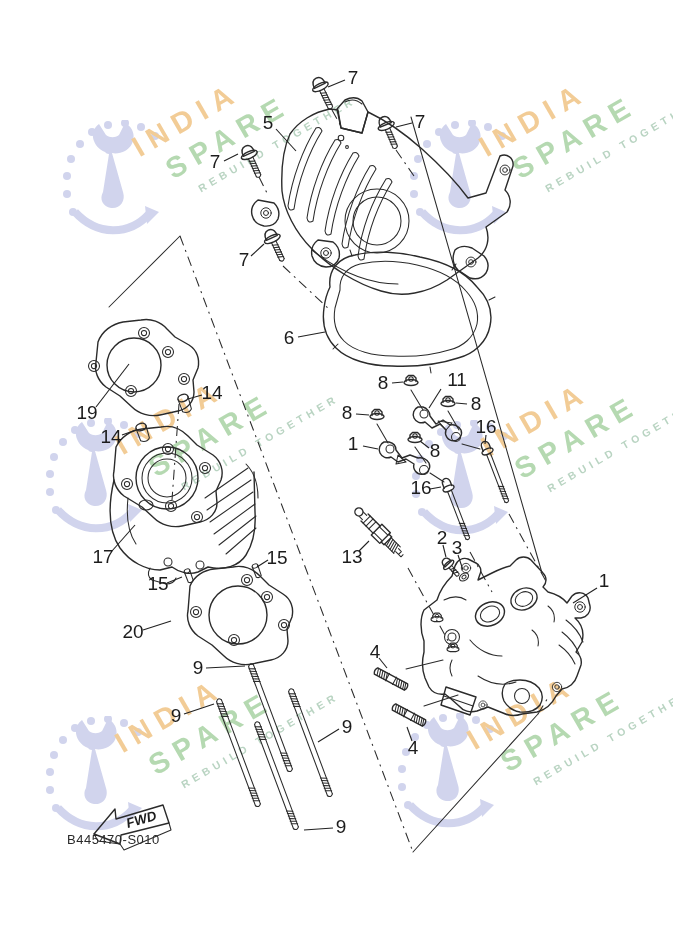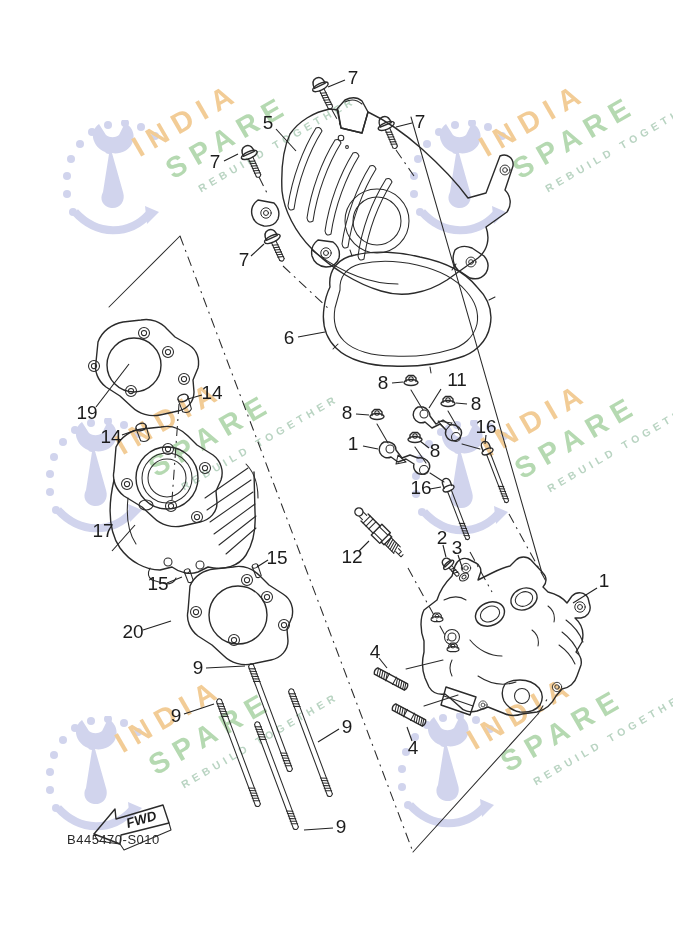--- a/index.html
+++ b/index.html
@@ -482,22 +482,22 @@
       <div class="callout" style="left: 383px; top: 383px;">8</div>
       <div class="callout" style="left: 441px; top: 380px; margin-left: 16px;">11</div>
       <div class="callout" style="left: 476px; top: 404px;">8</div>
       <div class="callout" style="left: 347px; top: 413px;">8</div>
       <div class="callout" style="left: 353px; top: 444px;">1</div>
       <div class="callout" style="left: 486px; top: 427px;">16</div>
       <div class="callout" style="left: 435px; top: 451px;">8</div>
       <div class="callout" style="left: 421px; top: 488px;">16</div>
       <div class="callout" style="left: 442px; top: 538px;">2</div>
       <div class="callout" style="left: 457px; top: 548px;">3</div>
-      <div class="callout" style="left: 352px; top: 557px;">12</div>
-      <div class="callout" style="left: 103px; top: 531px;">17</div>
+      <div class="callout" style="left: 352px; top: 557px;">13</div>
+      <div class="callout" style="left: 103px; top: 557px;">17</div>
       <div class="callout" style="left: 277px; top: 558px;">15</div>
       <div class="callout" style="left: 158px; top: 584px;">15</div>
       <div class="callout" style="left: 604px; top: 581px;">1</div>
       <div class="callout" style="left: 133px; top: 632px;">20</div>
       <div class="callout" style="left: 375px; top: 652px;">4</div>
       <div class="callout" style="left: 198px; top: 668px;">9</div>
       <div class="callout" style="left: 176px; top: 716px;">9</div>
       <div class="callout" style="left: 347px; top: 727px;">9</div>
       <div class="callout" style="left: 413px; top: 748px;">4</div>
       <div class="callout" style="left: 341px; top: 827px;">9</div>

